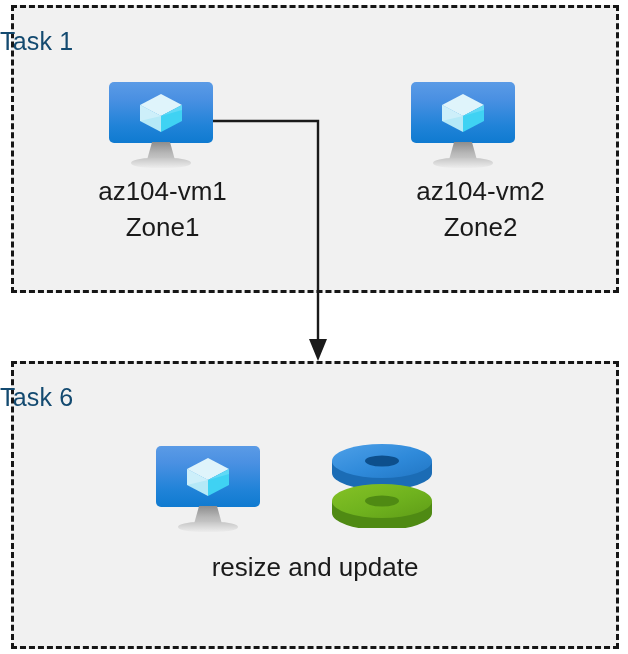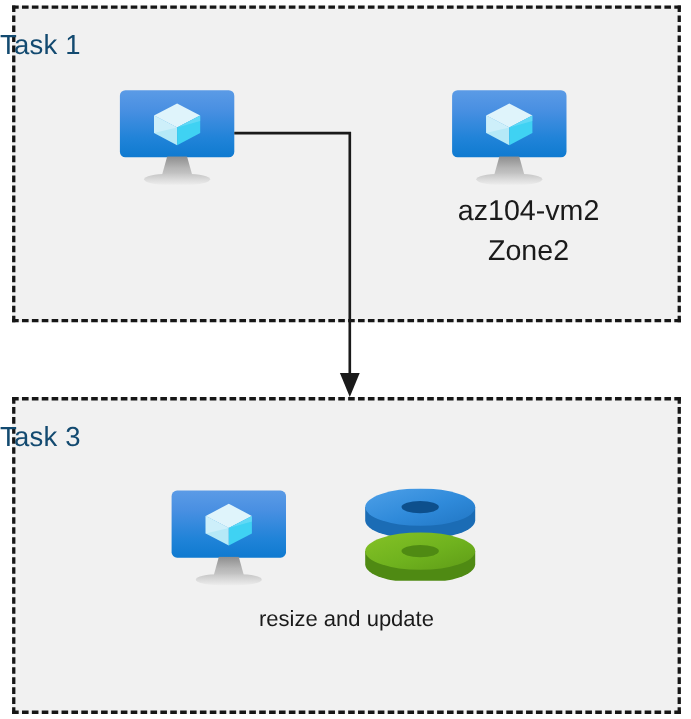--- a/index.html
+++ b/index.html
@@ -124,21 +124,21 @@
   #vm1-label { left: 55px;  top: 173px; width: 215px; }
   #vm2-label { left: 373px; top: 173px; width: 215px; }
 
   #task2-caption {
     position: absolute;
     left: 60px;
     top: 552px;
     width: 510px;
     text-align: center;
     color: #1a1a1a;
-    font-size: 20px;
+    font-size: 26px;
     font-weight: 400;
   }
 </style>
 </head>
 <body>
 
 <div id="canvas">
 
   <div class="task-box" id="task1-box"></div>
 
@@ -167,32 +167,34 @@
         <polygon points="2,12 23,23 23,39 2,28" fill="#b5e9f7"></polygon>
         <polygon points="44,12 23,23 23,39 44,28" fill="#3fd2f3"></polygon>
         <polygon points="2,12 23,23 2,28" fill="#cdeffa"></polygon>
         <polygon points="44,12 23,23 44,17" fill="#6fdcf6" opacity="0.7"></polygon>
       </svg>
     </div>
     <div class="vm-neck"></div>
     <div class="vm-base"></div>
   </div>
 
+  <div class="vm-label" id="vm1-label">az104-vm1
+Zone1</div>
 
   <div class="vm-label" id="vm2-label">az104-vm2
 Zone2</div>
 
   <svg id="connector" viewBox="0 0 628 654" xmlns="http://www.w3.org/2000/svg">
     <path d="M 213 121 L 318 121 L 318 345" fill="none" stroke="#1a1a1a" stroke-width="2.4"></path>
     <polygon points="318,361 309,339 327,339" fill="#1a1a1a"></polygon>
   </svg>
 
   <div class="task-box" id="task2-box"></div>
 
-  <div class="task-title" id="task2-title">Task 3</div>
+  <div class="task-title" id="task2-title">Task 6</div>
 
   <div class="vm-icon" style="left:156px; top:446px;">
     <div class="vm-screen"></div>
     <div class="vm-cube">
       <svg viewBox="0 0 46 40" width="46" height="40" xmlns="http://www.w3.org/2000/svg">
         <polygon points="23,1 44,12 23,23 2,12" fill="#dff4fb"></polygon>
         <polygon points="2,12 23,23 23,39 2,28" fill="#b5e9f7"></polygon>
         <polygon points="44,12 23,23 23,39 44,28" fill="#3fd2f3"></polygon>
         <polygon points="2,12 23,23 2,28" fill="#cdeffa"></polygon>
         <polygon points="44,12 23,23 44,17" fill="#6fdcf6" opacity="0.7"></polygon>

